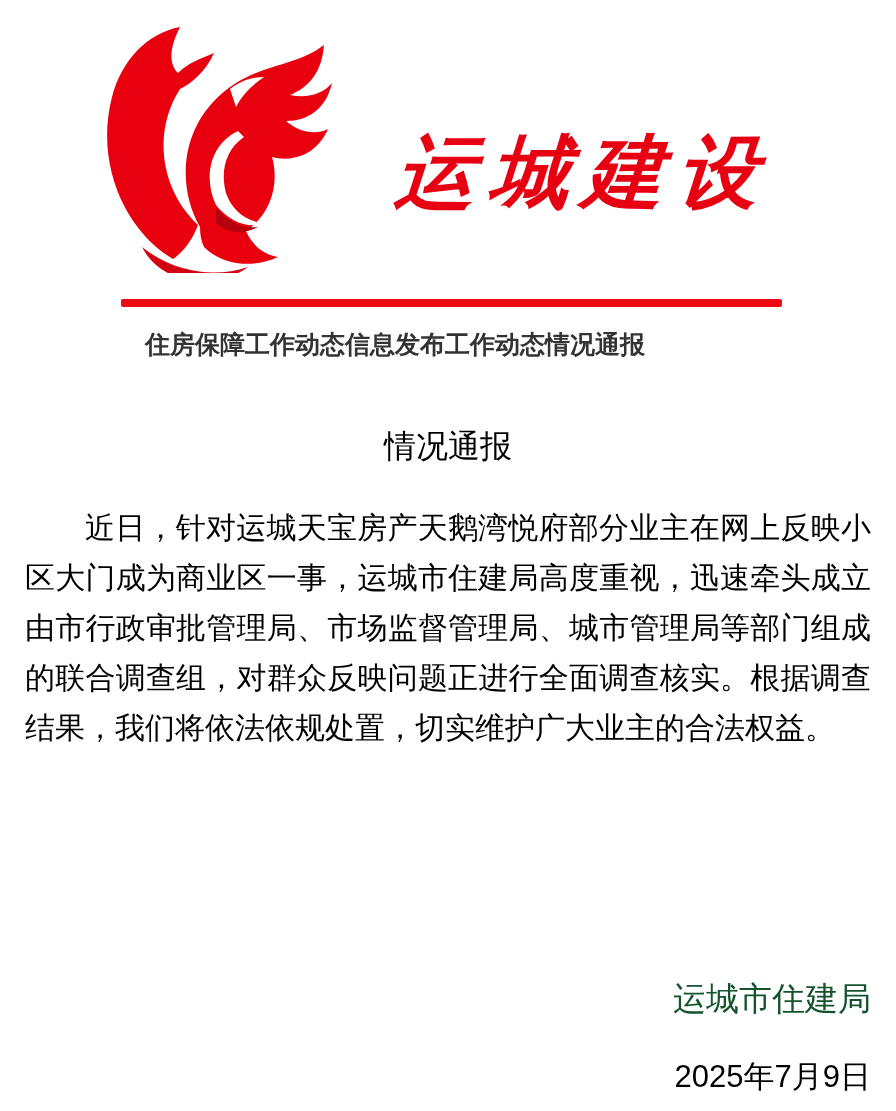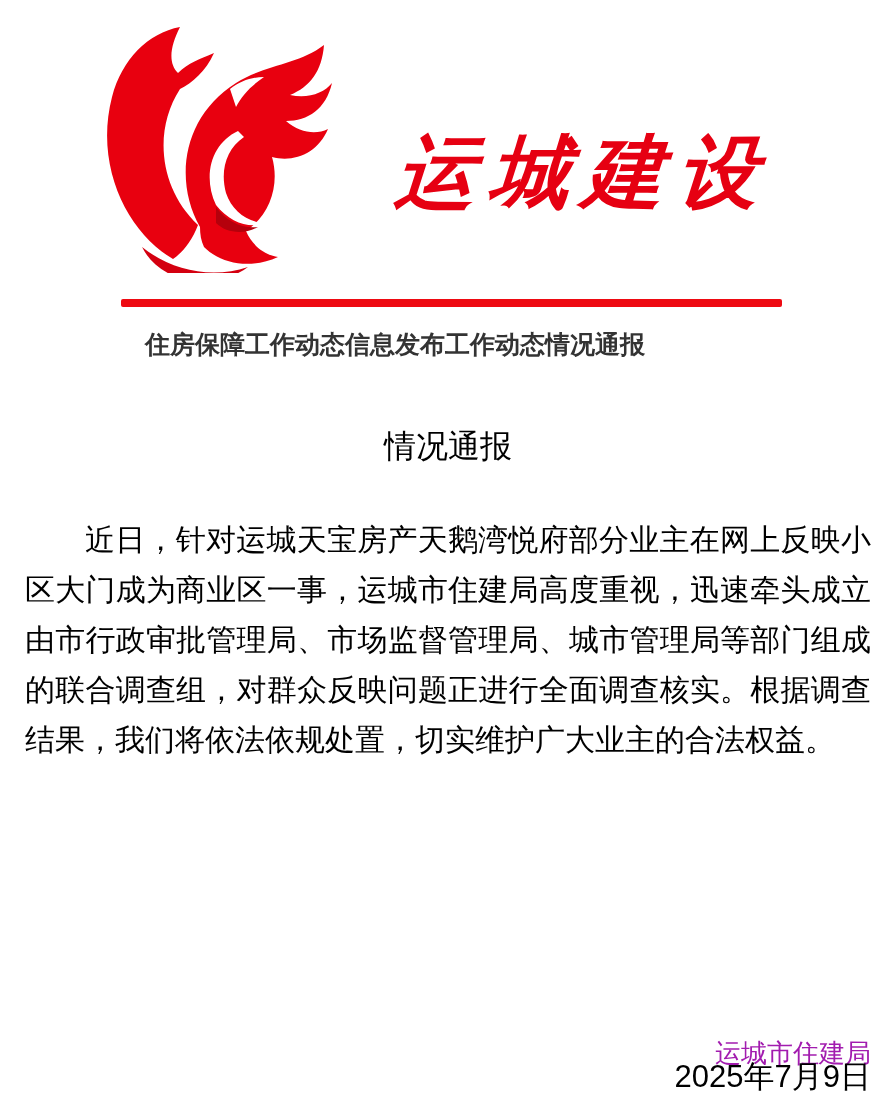--- a/index.html
+++ b/index.html
@@ -49,25 +49,25 @@
     text-align:center;
     font-size:32px; line-height:52px;
     font-weight:500; color:#000;
   }
   .content {
     position:absolute; left:25px; top:503px; width:846px;
     font-size:30px; line-height:50px;
     text-align:justify;
     color:#000;
   }
-  .content p { margin:12px 0 31px 0; text-indent:2em; }
+  .content p { margin:0 0 31px 0; text-indent:2em; }
 
   .signature {
-    position:absolute; right:25px; top:1035px;
-    font-size:26px; line-height:36px; color:#a21caf;
+    position:absolute; right:25px; top:981px;
+    font-size:33px; line-height:36px; color:#14532d;
     white-space:nowrap;
   }
   .date {
     position:absolute; right:25px; top:1059px;
     font-size:31px; line-height:36px; color:#000;
     white-space:nowrap;
     margin-left:16px;
   }
 </style>
 </head>

